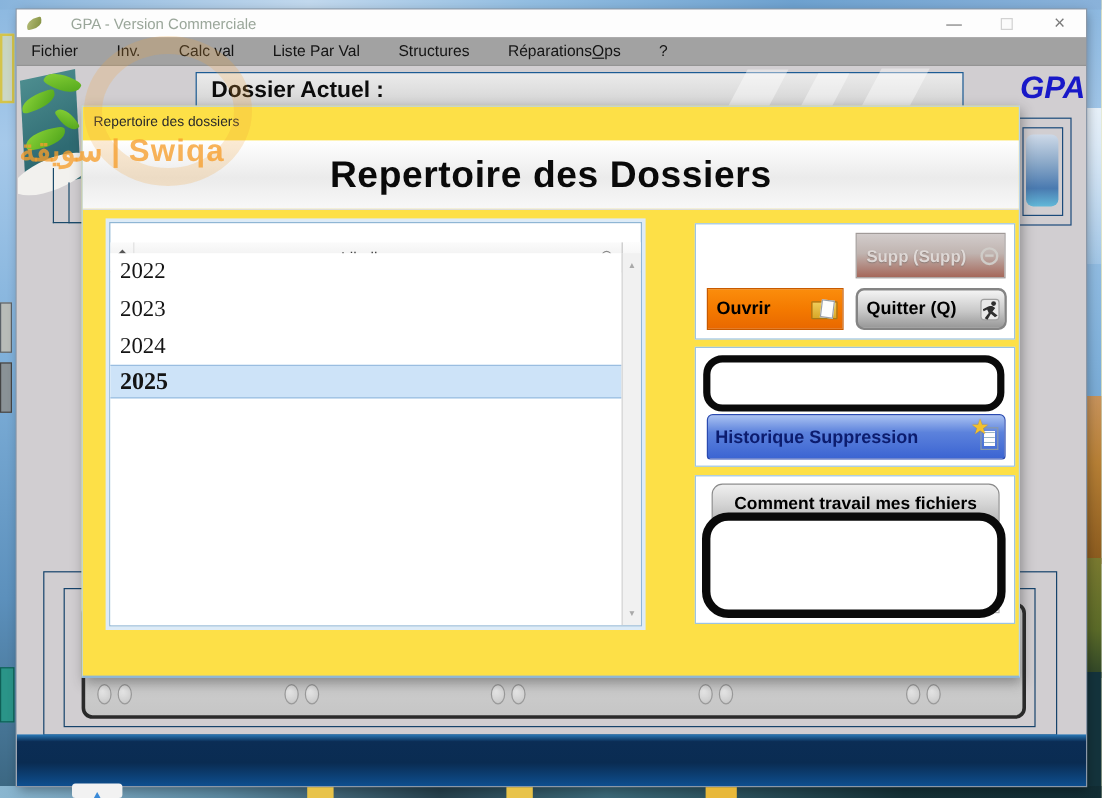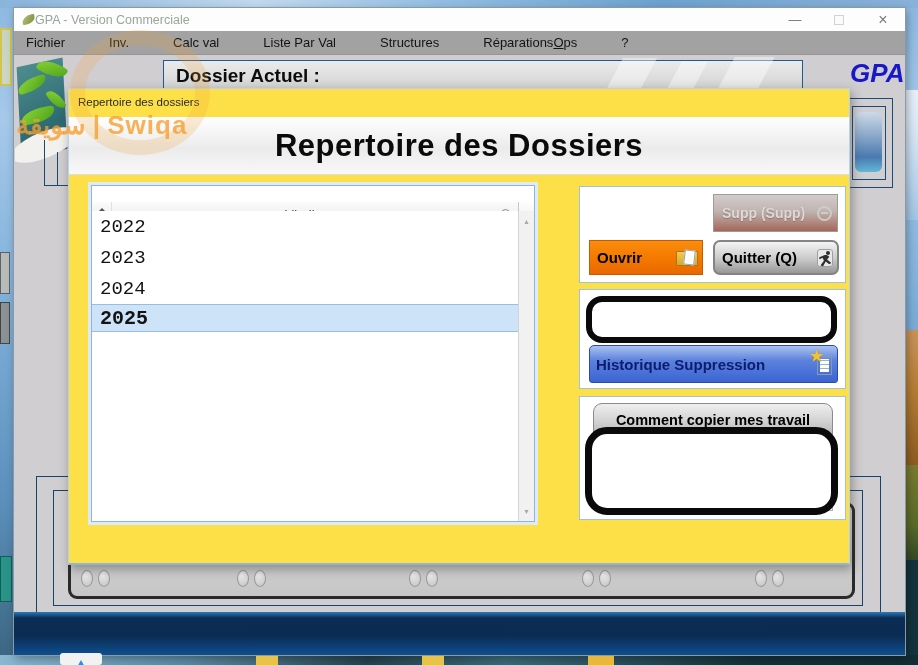--- a/index.html
+++ b/index.html
@@ -23,29 +23,29 @@
   .cloud { position:absolute; left:905px; top:90px; width:13px; height:130px;
     background:linear-gradient(180deg,rgba(255,255,255,.75),rgba(255,255,255,.15)); }
 
   
   .window { position:absolute; left:14px; top:8px; width:891px; height:647px; background:#d1ced1;
     box-shadow:0 0 0 1px #8a98a8, 2px 3px 9px rgba(0,0,0,.35); }
   .titlebar { position:absolute; left:0; top:0; width:891px; height:23px; background:#fdfdfd;
     display:flex; align-items:center; }
   .app-icon { width:13px; height:9px; margin-left:8px; background:linear-gradient(120deg,#b9c07c,#7e8c3c);
     border-radius:80% 10% 70% 10%; transform:rotate(-12deg); }
-  .title-text { margin-left:0; font-size:12.5px; color:#9aa69a; }
+  .title-text { margin-left:24px; font-size:12.5px; color:#9aa69a; }
   .win-controls { margin-left:auto; display:flex; align-items:center; height:100%; }
   .win-btn { width:44px; height:100%; display:flex; align-items:center; justify-content:center;
     font-size:13px; color:#6e6e6e; }
   .max-box { width:10px; height:10px; border:1px solid #d2d2d2; background:#fbfbfb; }
   .close-btn { font-size:16px; color:#7a7a7a; }
 
   .menubar { position:absolute; left:0; top:23px; width:891px; height:24px; background:#a2a2a2;
-    display:flex; align-items:center; gap:44px; padding-left:12px; font-size:13px; color:#141414;
+    display:flex; align-items:center; gap:32px; padding-left:12px; font-size:13px; color:#141414;
     border-bottom:1px solid #949494; }
   .menu-item { cursor:default; white-space:nowrap; }
   .menu-u { text-decoration:underline; }
 
   .main { position:absolute; left:0; top:47px; width:891px; height:600px; background:#d1ced1; overflow:hidden; }
 
   
   .leaf-logo { position:absolute; left:1px; top:1px; width:60px; height:110px; overflow:hidden; }
   .leaf-bg { position:absolute; left:4px; top:6px; width:46px; height:92px;
     background:linear-gradient(160deg,#4d8d8f,#2e6a72 70%); transform:skewY(-9deg) rotate(-3deg); }
@@ -119,21 +119,21 @@
   .lh-search { width:24px; display:flex; align-items:center; justify-content:center; }
   .icon-search { position:relative; width:12px; height:12px; }
   .icon-search::before { content:""; position:absolute; left:1px; top:1px; width:7px; height:7px;
     border:1.5px solid #8a8a8a; border-radius:50%; }
   .icon-search::after { content:""; position:absolute; left:8px; top:8px; width:5px; height:1.5px;
     background:#8a8a8a; transform:rotate(45deg); }
   .lh-arrow { width:16px; border-left:1px solid #c6c6c6; background:linear-gradient(180deg,#fdfdfd,#ececec);
     display:flex; align-items:center; justify-content:center; font-size:7px; color:#555; }
   .list-body { position:absolute; left:0; top:25px; right:16px; bottom:0; background:#fff; }
   .list-row { height:31px; display:flex; align-items:center; padding-left:8px;
-    font-family:Liberation Mono, monospace; font-size:19px; color:#141414; }
+    font-family:Liberation Serif, serif; font-size:19px; color:#141414; }
   .list-row.selected { height:28px; background:#cde3f8; border-top:1px solid #9abde0;
     border-bottom:1px solid #9abde0; font-weight:bold; font-size:20px; }
   .list-scroll { position:absolute; right:0; top:25px; width:16px; bottom:0; background:#f1f1f1;
     border-left:1px solid #d4d4d4; }
   .scr-up, .scr-down { position:absolute; left:0; width:100%; height:16px; display:flex;
     align-items:center; justify-content:center; font-size:7px; color:#a9a9a9; }
   .scr-up { top:2px; } .scr-down { bottom:2px; }
 
   
   .panel { position:absolute; left:510px; width:267px; background:#fff; border:1px solid #9cc4e2; }
@@ -341,21 +341,21 @@
             <span class="btn-label">Historique Suppression</span>
             <span class="icon-doc-star">
               <span class="doc"></span>
               <span class="star">★</span>
             </span>
           </div>
         </div>
 
         <div class="panel panel-copy">
           <div class="btn btn-comment">
-            <span>Comment copier mes travail</span>
+            <span>Comment travail mes fichiers</span>
           </div>
           <div class="copy-sliver"></div>
           <div class="redact redact-copy"></div>
         </div>
 
       </div>
 
     </div>
   </div>
 

